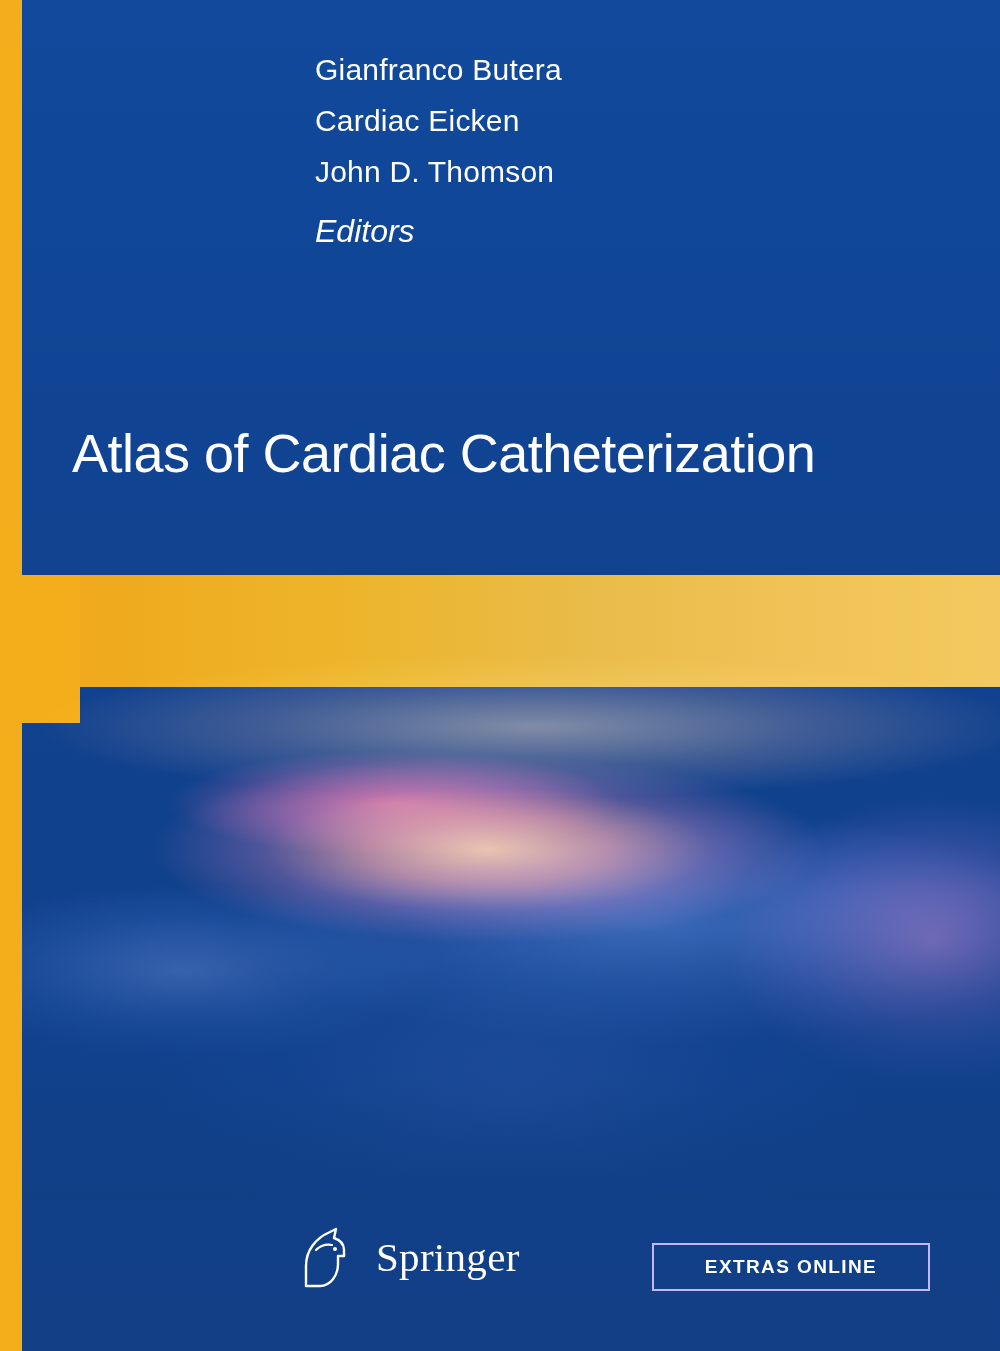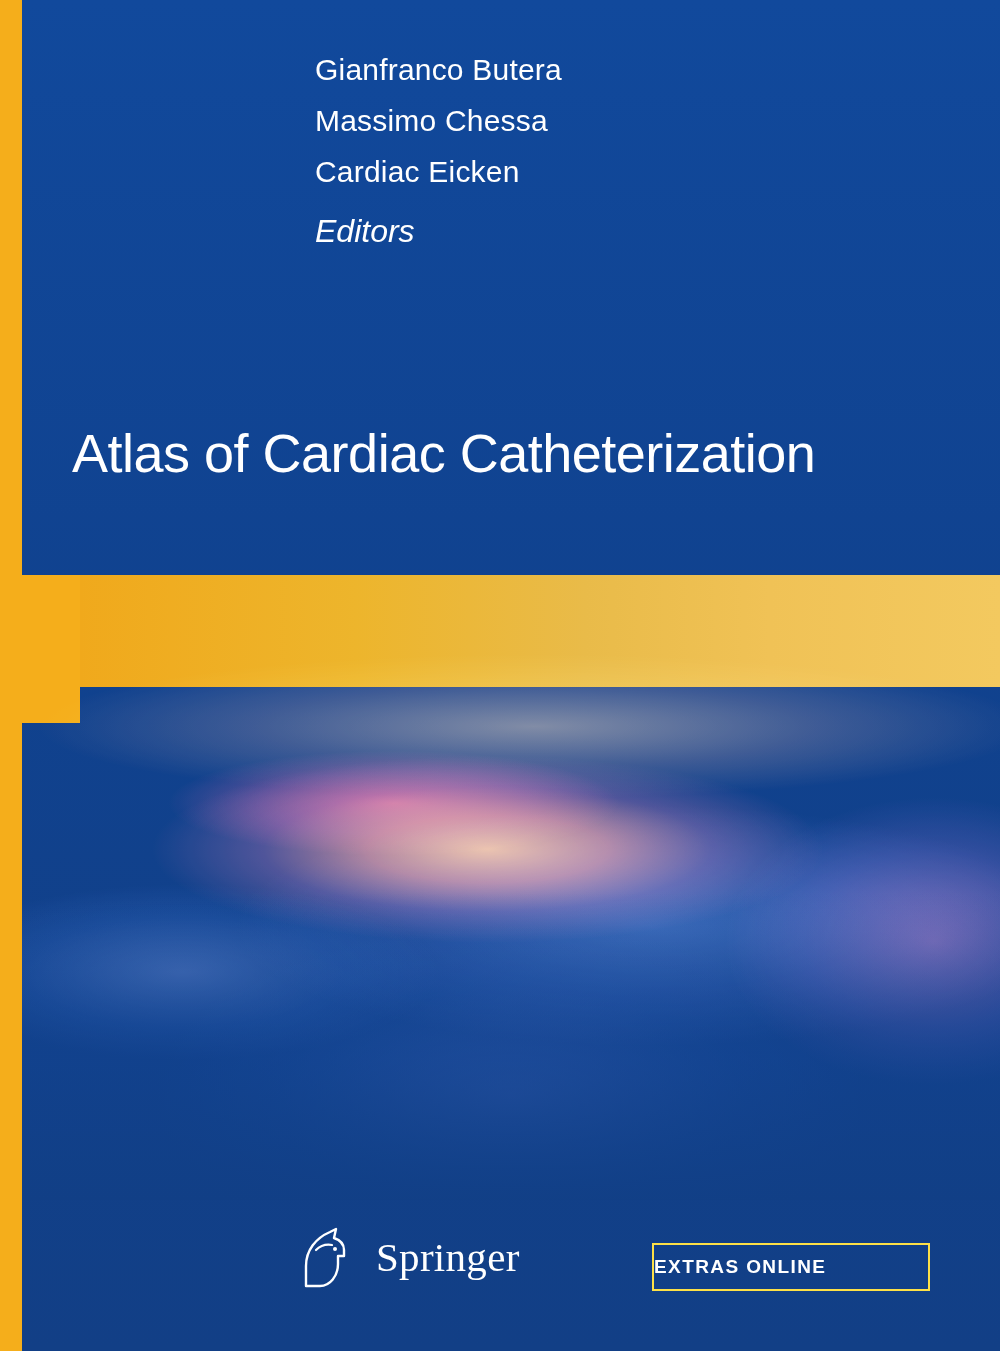--- a/index.html
+++ b/index.html
@@ -155,24 +155,24 @@
     letter-spacing: 0.3px;
     font-family: "Liberation Serif", serif;
   }
   
   .extras {
     position: absolute;
     left: 652px;
     top: 1243px;
     width: 274px;
     height: 44px;
-    border: 2px solid #fde047;
+    border: 2px solid #c4b5fd;
     display: flex;
     align-items: center;
-    justify-content: flex-start;
+    justify-content: center;
   }
   .extras span {
     color: #ffffff;
     font-size: 19px;
     font-weight: 700;
     letter-spacing: 1.4px;
   }
 </style>
 </head>
 <body>
@@ -192,22 +192,22 @@
     <div class="art-layer a2"></div>
     <div class="art-layer a3"></div>
     <div class="art-layer a4"></div>
     <div class="art-layer a5"></div>
     <div class="art-layer a7"></div>
     <div class="art-fade"></div>
   </div>
 
   <div class="authors">
     <div class="author-line">Gianfranco Butera</div>
-    <div class="author-line">Massimo Chessa</div>
     <div class="author-line">Cardiac Eicken</div>
+    <div class="author-line">John D. Thomson</div>
     <div class="editors">Editors</div>
   </div>
 
   <div class="title">
     <div class="title-line">Atlas of Cardiac Catheterization</div>
   </div>
 
   <div class="springer">
     <svg class="springer-mark" viewBox="0 0 56 62" aria-hidden="true">
       <path d="M10 60 L10 40 C10 24 20 12 34 6 L40 3 L38 12 C44 14 48 18 48 24 L48 30 L42 30 L42 38 C42 50 34 60 24 60 Z" fill="none" stroke="#ffffff" stroke-width="2.4" stroke-linejoin="round" stroke-linecap="round"></path>

